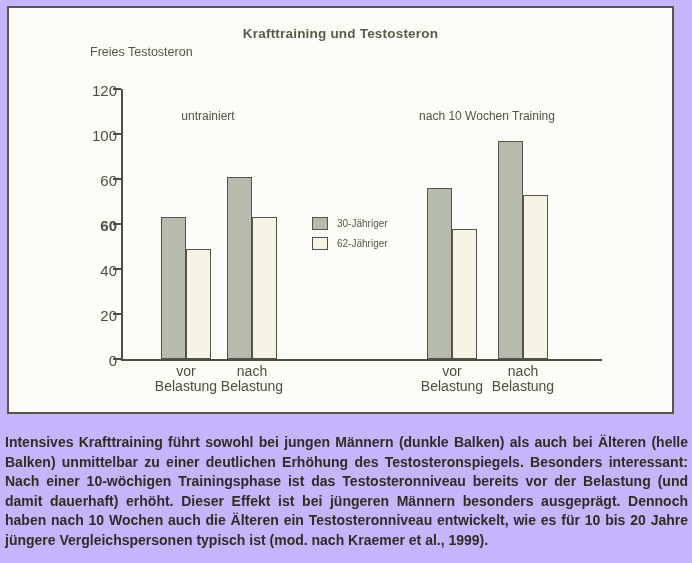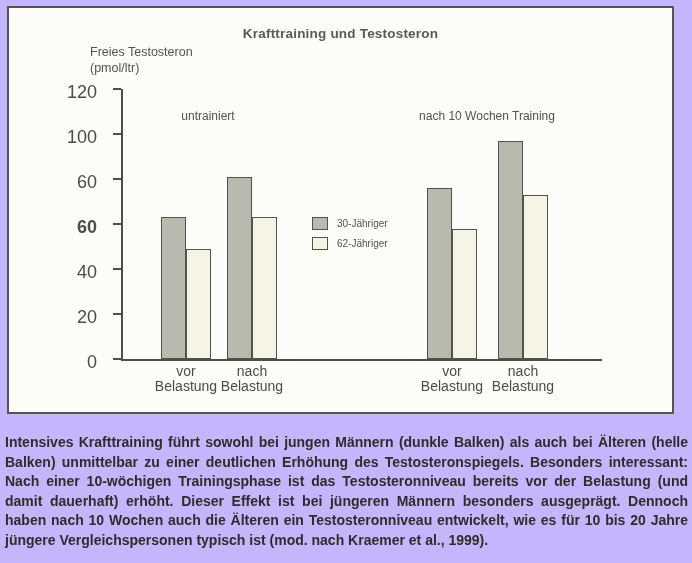--- a/index.html
+++ b/index.html
@@ -21,22 +21,22 @@
     color:#5c594f; letter-spacing:0.2px;
   }
   .y-axis-label {
     position:absolute; left:81px; top:36px;
     font-size:12.5px; line-height:16px; color:#55534a;
   }
   .axis-y { position:absolute; left:112px; top:81px; width:2px; height:270px; background:#4f4d45; }
   .axis-x { position:absolute; left:112px; top:351px; width:481px; height:2px; background:#4f4d45; }
   .ytick { position:absolute; width:8px; height:2px; background:#4f4d45; }
   .ytick-label {
-    position:absolute; left:46px; width:42px; text-align:right;
-    font-size:18px; color:#4e4c44;
+    position:absolute; left:66px; width:42px; text-align:right;
+    font-size:15px; color:#4e4c44;
   }
   .section-label {
     position:absolute; top:101px; transform:translateX(-50%);
     font-size:12px; color:#55534a; white-space:nowrap;
   }
   .bar {
     position:absolute; width:25px; box-sizing:border-box;
     border:1.5px solid #54524a;
   }
   .xlabel {
@@ -60,21 +60,20 @@
 <body>
 
 <div class="page">
 
   <div class="figure-box">
 
     <div class="fig-title">Krafttraining und Testosteron</div>
 
     <div class="y-axis-label">
       <div>Freies Testosteron</div>
-      <div>(pmol/ltr)</div>
     </div>
 
     <div class="section-label" style="left:199px;">untrainiert</div>
     <div class="section-label" style="left:478px;">nach 10 Wochen Training</div>
 
     <div class="axis-y"></div>
     <div class="axis-x"></div>
 
     <div id="yticks">
         <div class="ytick" style="left: 104px; top: 80px;"></div>

